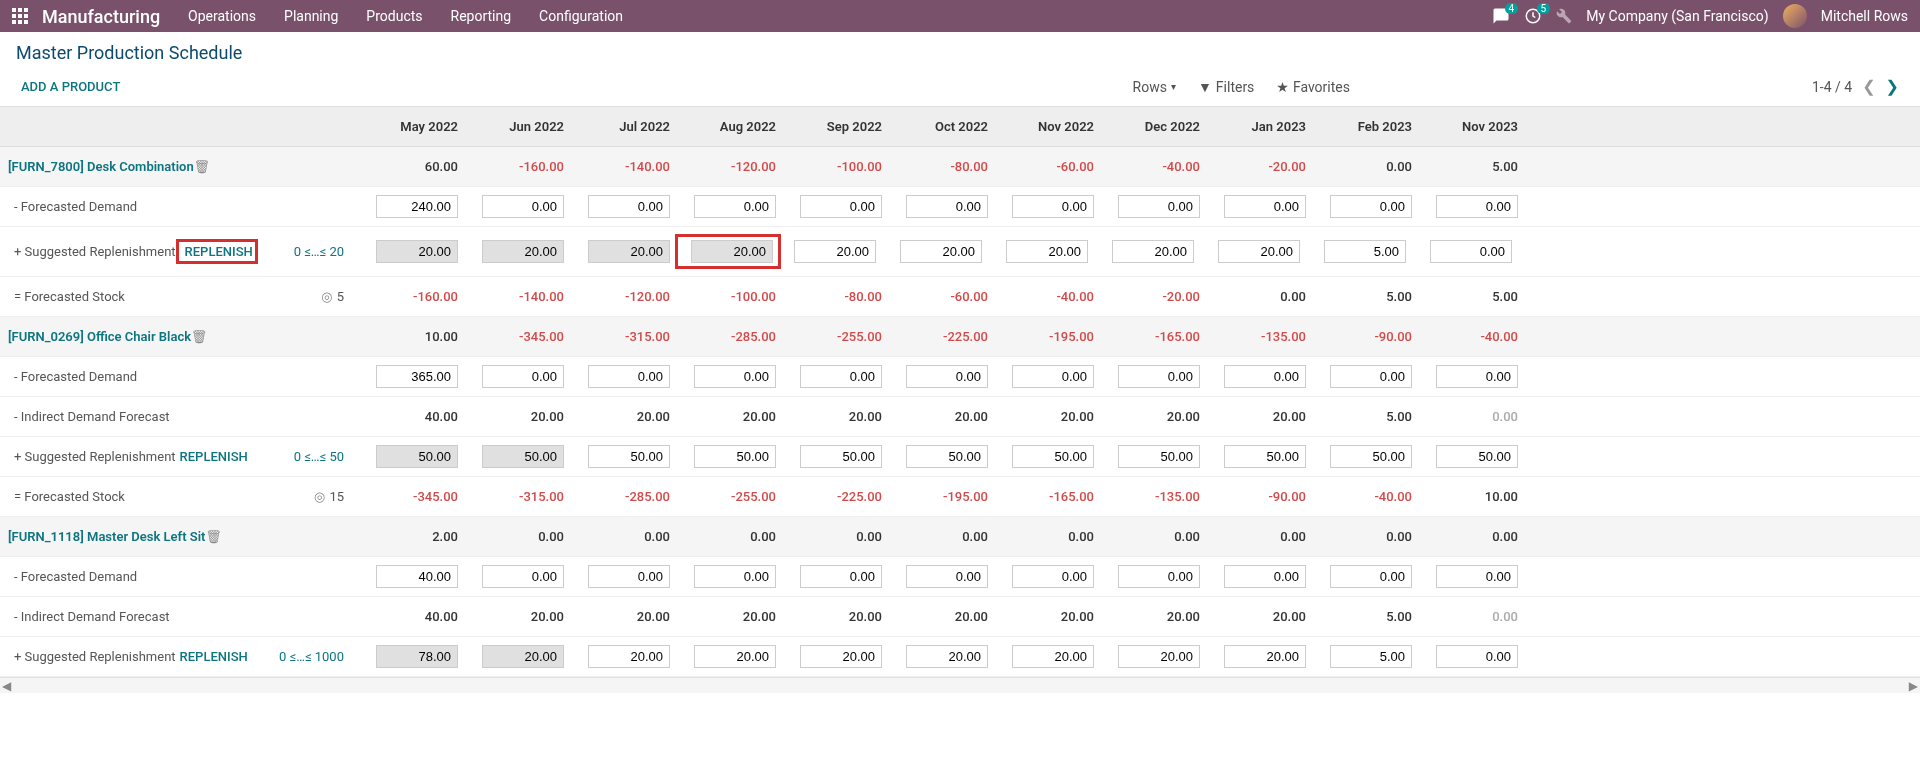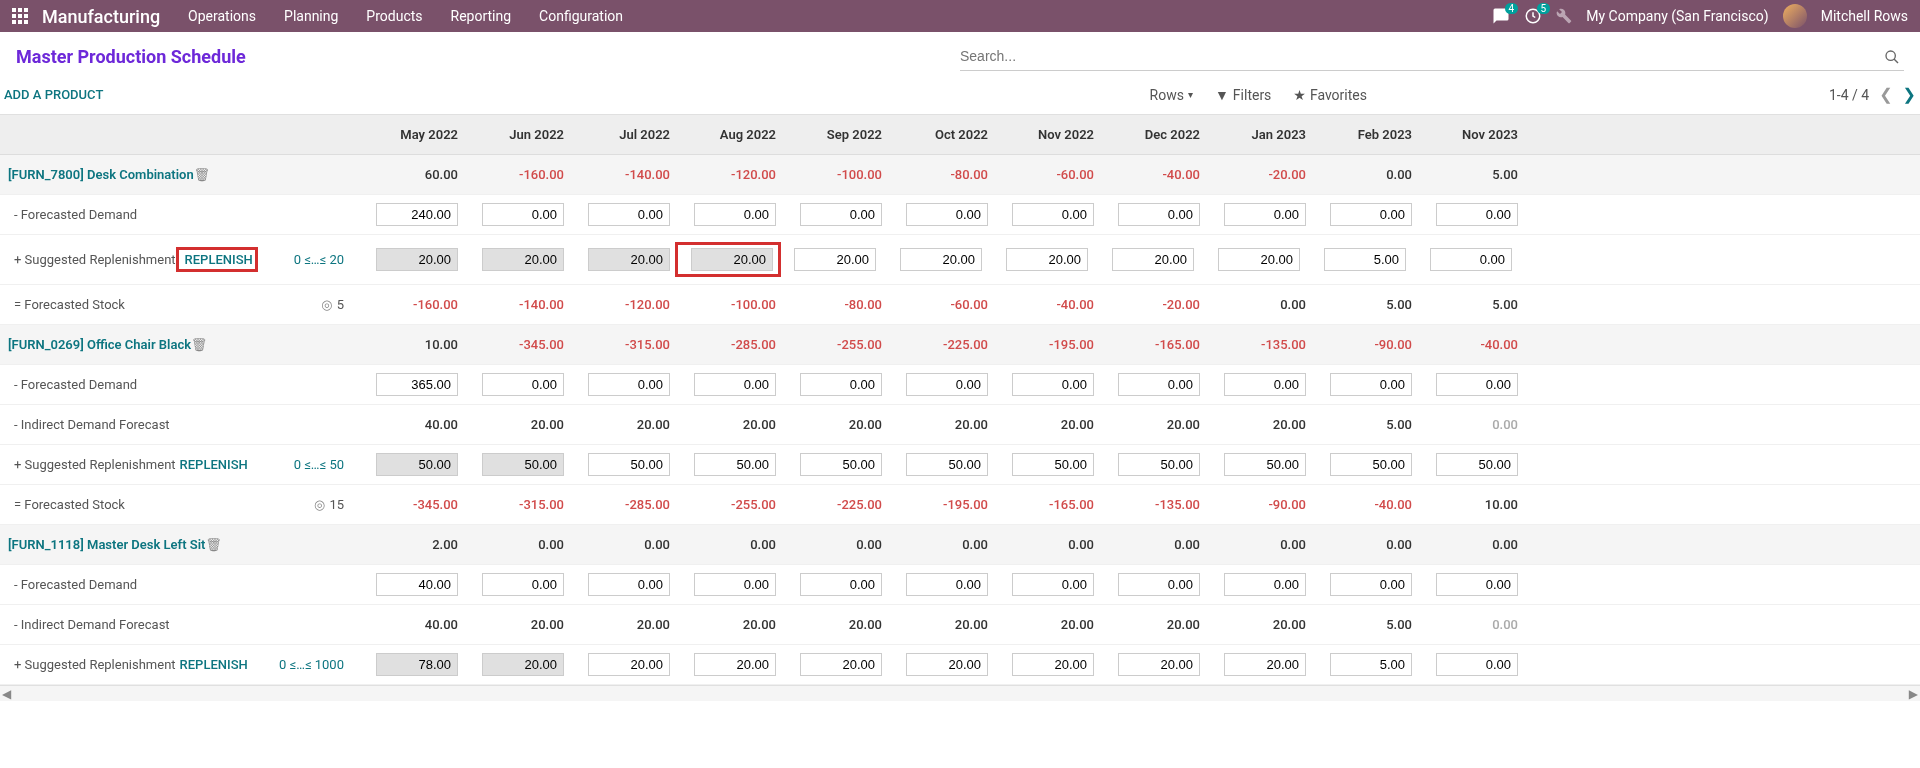--- a/index.html
+++ b/index.html
@@ -15,25 +15,25 @@
 .nav-right { margin-left: auto; display: flex; align-items: center; gap: 14px; }
 .badge-wrap { position: relative; cursor: pointer; }
 .badge-num { position: absolute; top: -4px; right: -8px; background: #00a09d; color: #fff; font-size: 10px; padding: 0 4px; border-radius: 8px; }
 .company { font-size: 14px; }
 .avatar { width: 24px; height: 24px; border-radius: 50%; background: linear-gradient(135deg, #f0b060, #7a516a); }
 .user-name { font-size: 14px; }
 
 
 .control-panel { border-bottom: 1px solid #e0e0e0; }
 .cp-top { display: flex; padding: 10px 16px 8px; align-items: center; }
-.page-title { font-size: 18px; color: #6d28d9; font-weight: 700; }
+.page-title { font-size: 18px; color: #0c4a6e; font-weight: 400; }
 .search-wrap { margin-left: auto; width: 50%; position: relative; border-bottom: 1px solid #ccc; }
 .search-input { width: 100%; border: none; padding: 6px 0; font-size: 14px; outline: none; color: #999; }
 .search-icon { position: absolute; right: 4px; top: 6px; color: #666; cursor: pointer; }
-.cp-bottom { display: flex; padding: 6px 4px 10px; align-items: center; }
+.cp-bottom { display: flex; padding: 6px 21px 10px; align-items: center; }
 .add-product { color: #0d7580; font-size: 13px; font-weight: 500; cursor: pointer; }
 .cp-bottom-right { margin-left: auto; display: flex; align-items: center; gap: 22px; }
 .cp-btn { color: #555; font-size: 14px; cursor: pointer; display: flex; align-items: center; gap: 4px; }
 .caret-down { font-size: 10px; }
 .pager { margin-left: 440px; color: #555; font-size: 14px; display: flex; align-items: center; gap: 10px; }
 .pager-nav { color: #999; cursor: pointer; font-size: 16px; }
 
 
 .grid-container { overflow-x: auto; width: 100%; }
 .grid-scroll { min-width: 1530px; }
@@ -109,29 +109,20 @@
       </svg>
     <span class="company">My Company (San Francisco)</span>
     <div class="avatar"></div>
     <span class="user-name">Mitchell Rows</span>
   </div>
 </div>
 
 <div class="control-panel">
   <div class="cp-top">
     <div class="page-title">Master Production Schedule</div>
-    <div class="search-wrap">
-      <input class="search-input" placeholder="Search..." style="">
-      <span class="search-icon">
-        <svg width="16" height="16" viewBox="0 0 24 24" fill="none" stroke="#666" stroke-width="2">
-            <circle cx="10" cy="10" r="7"></circle>
-            <path d="M21 21l-6-6"></path>
-          </svg>
-      </span>
-    </div>
   </div>
   <div class="cp-bottom">
     <div class="add-product">ADD A PRODUCT</div>
     <div class="cp-bottom-right">
       <div class="cp-btn">
           <span>Rows</span> 
           <span class="caret-down">▾</span>
         </div>
       <div class="cp-btn">
           <span>▼</span> 

